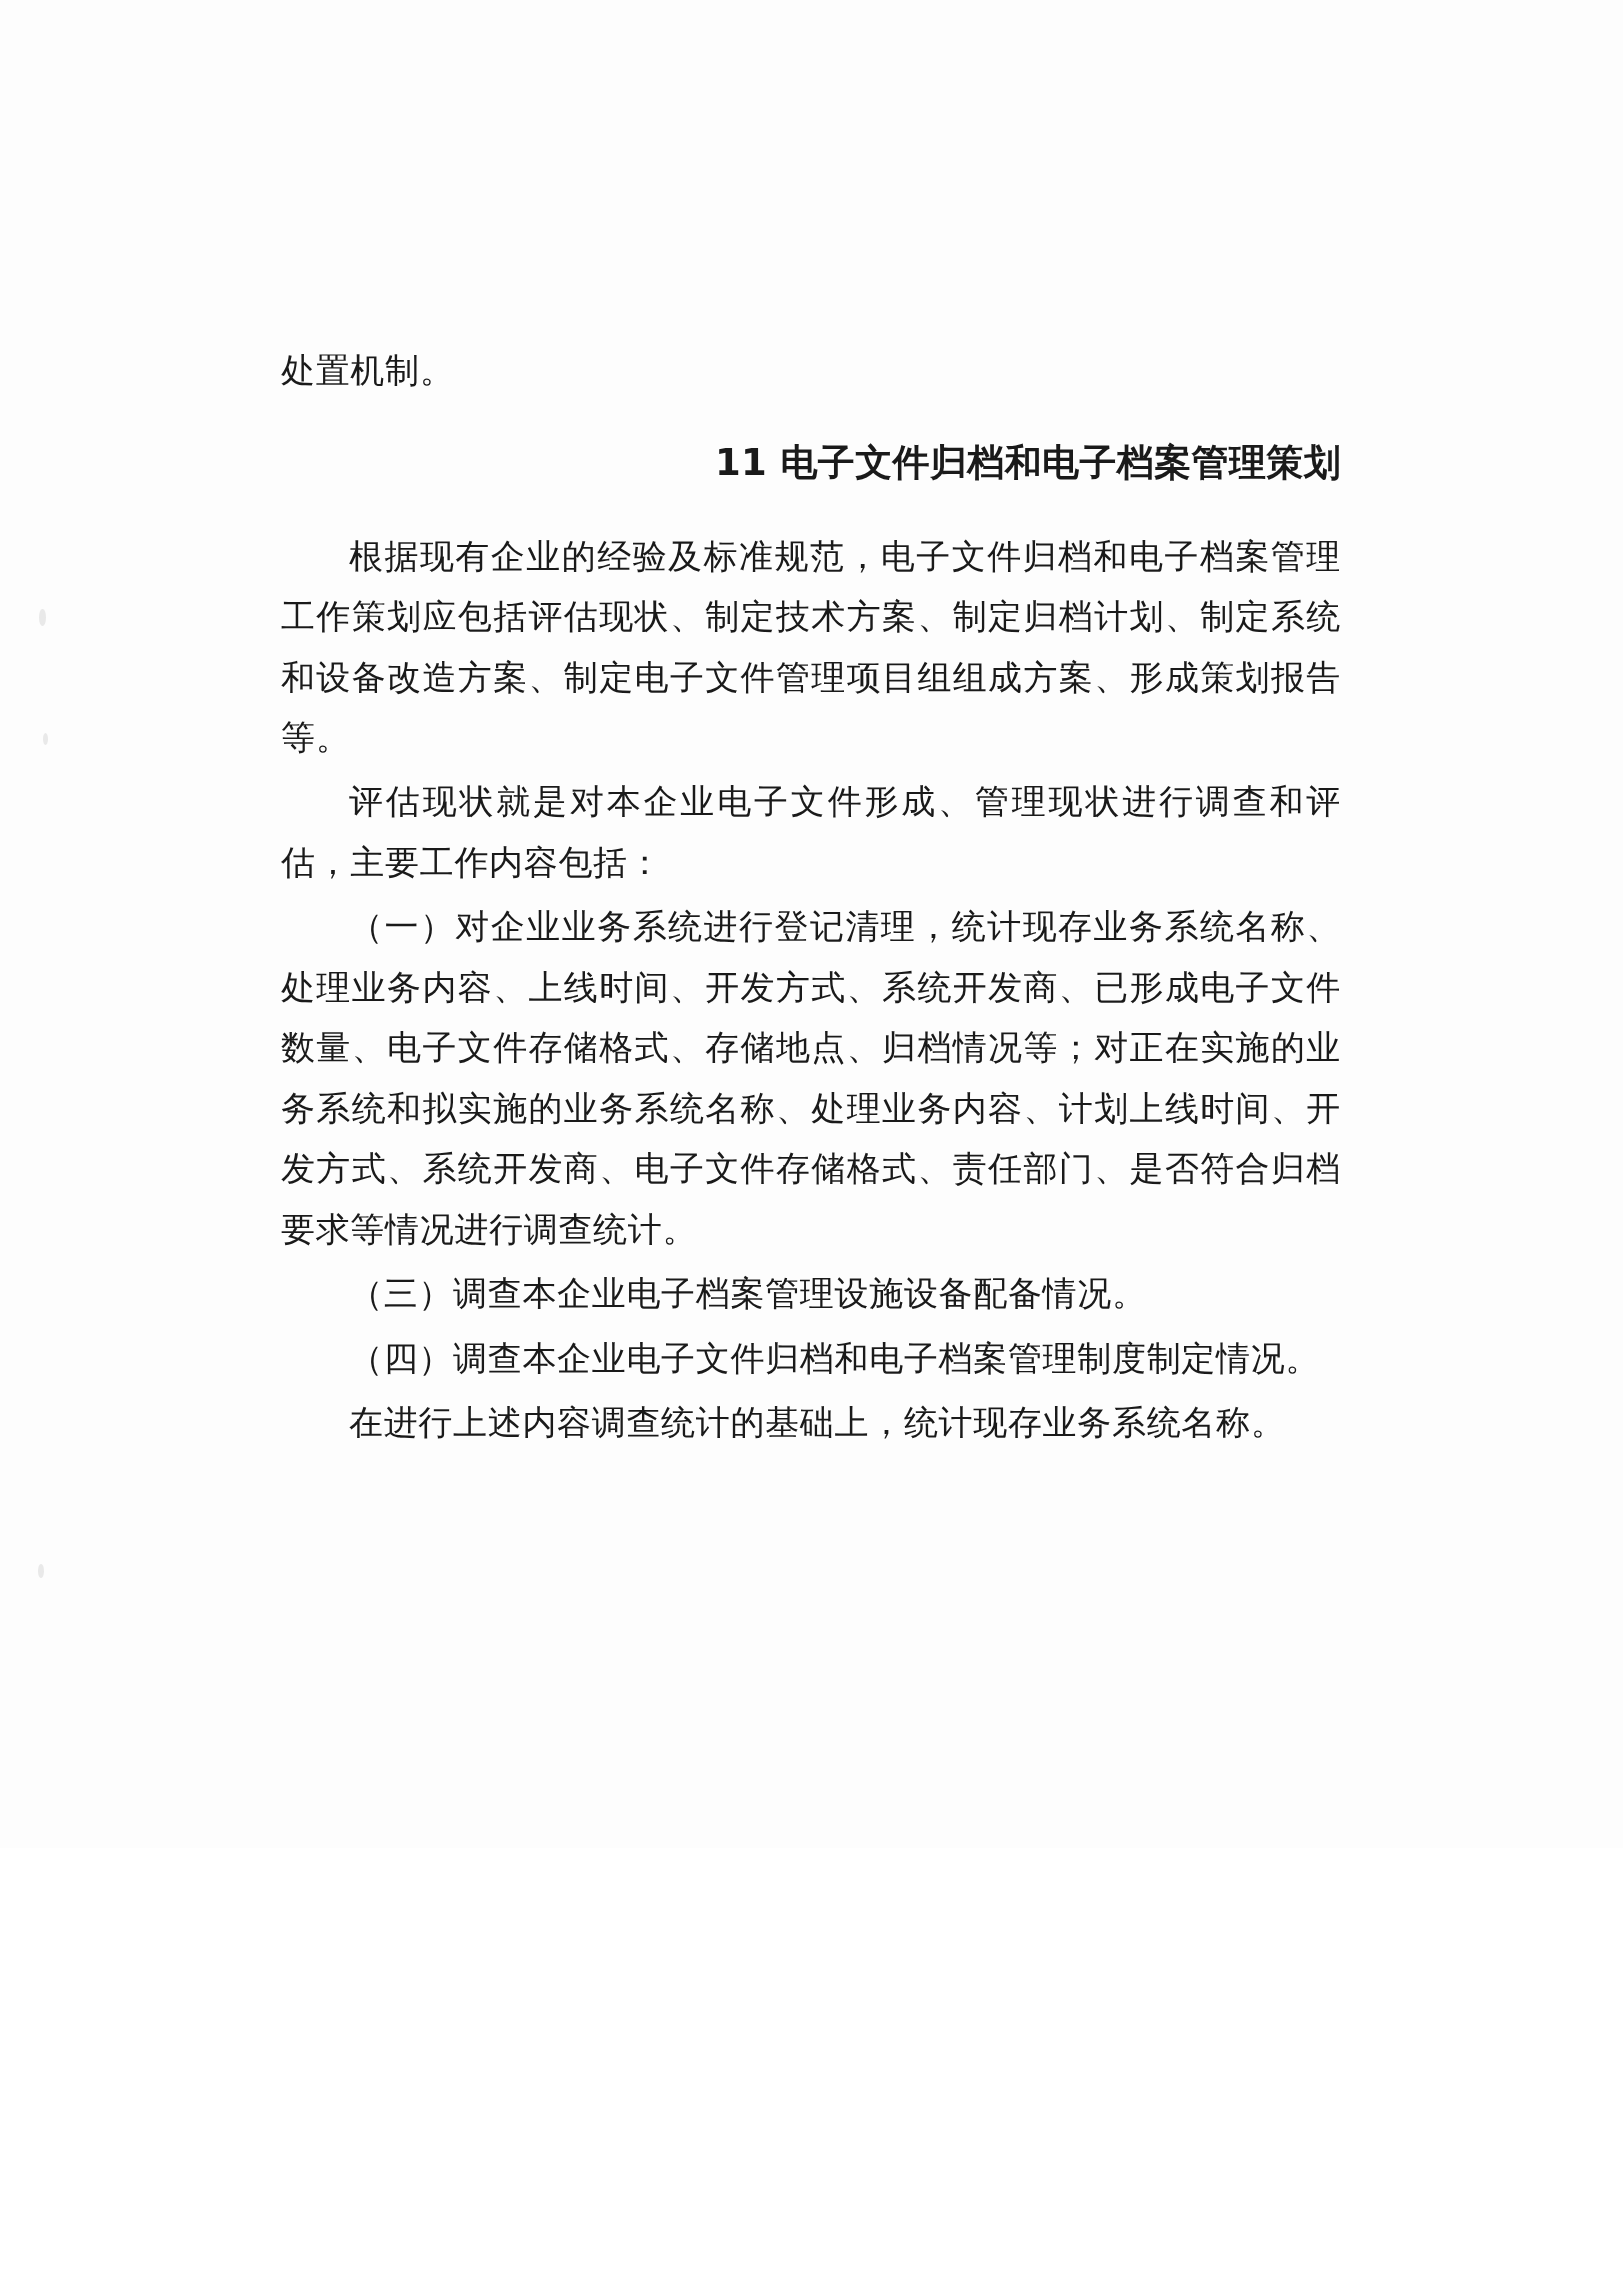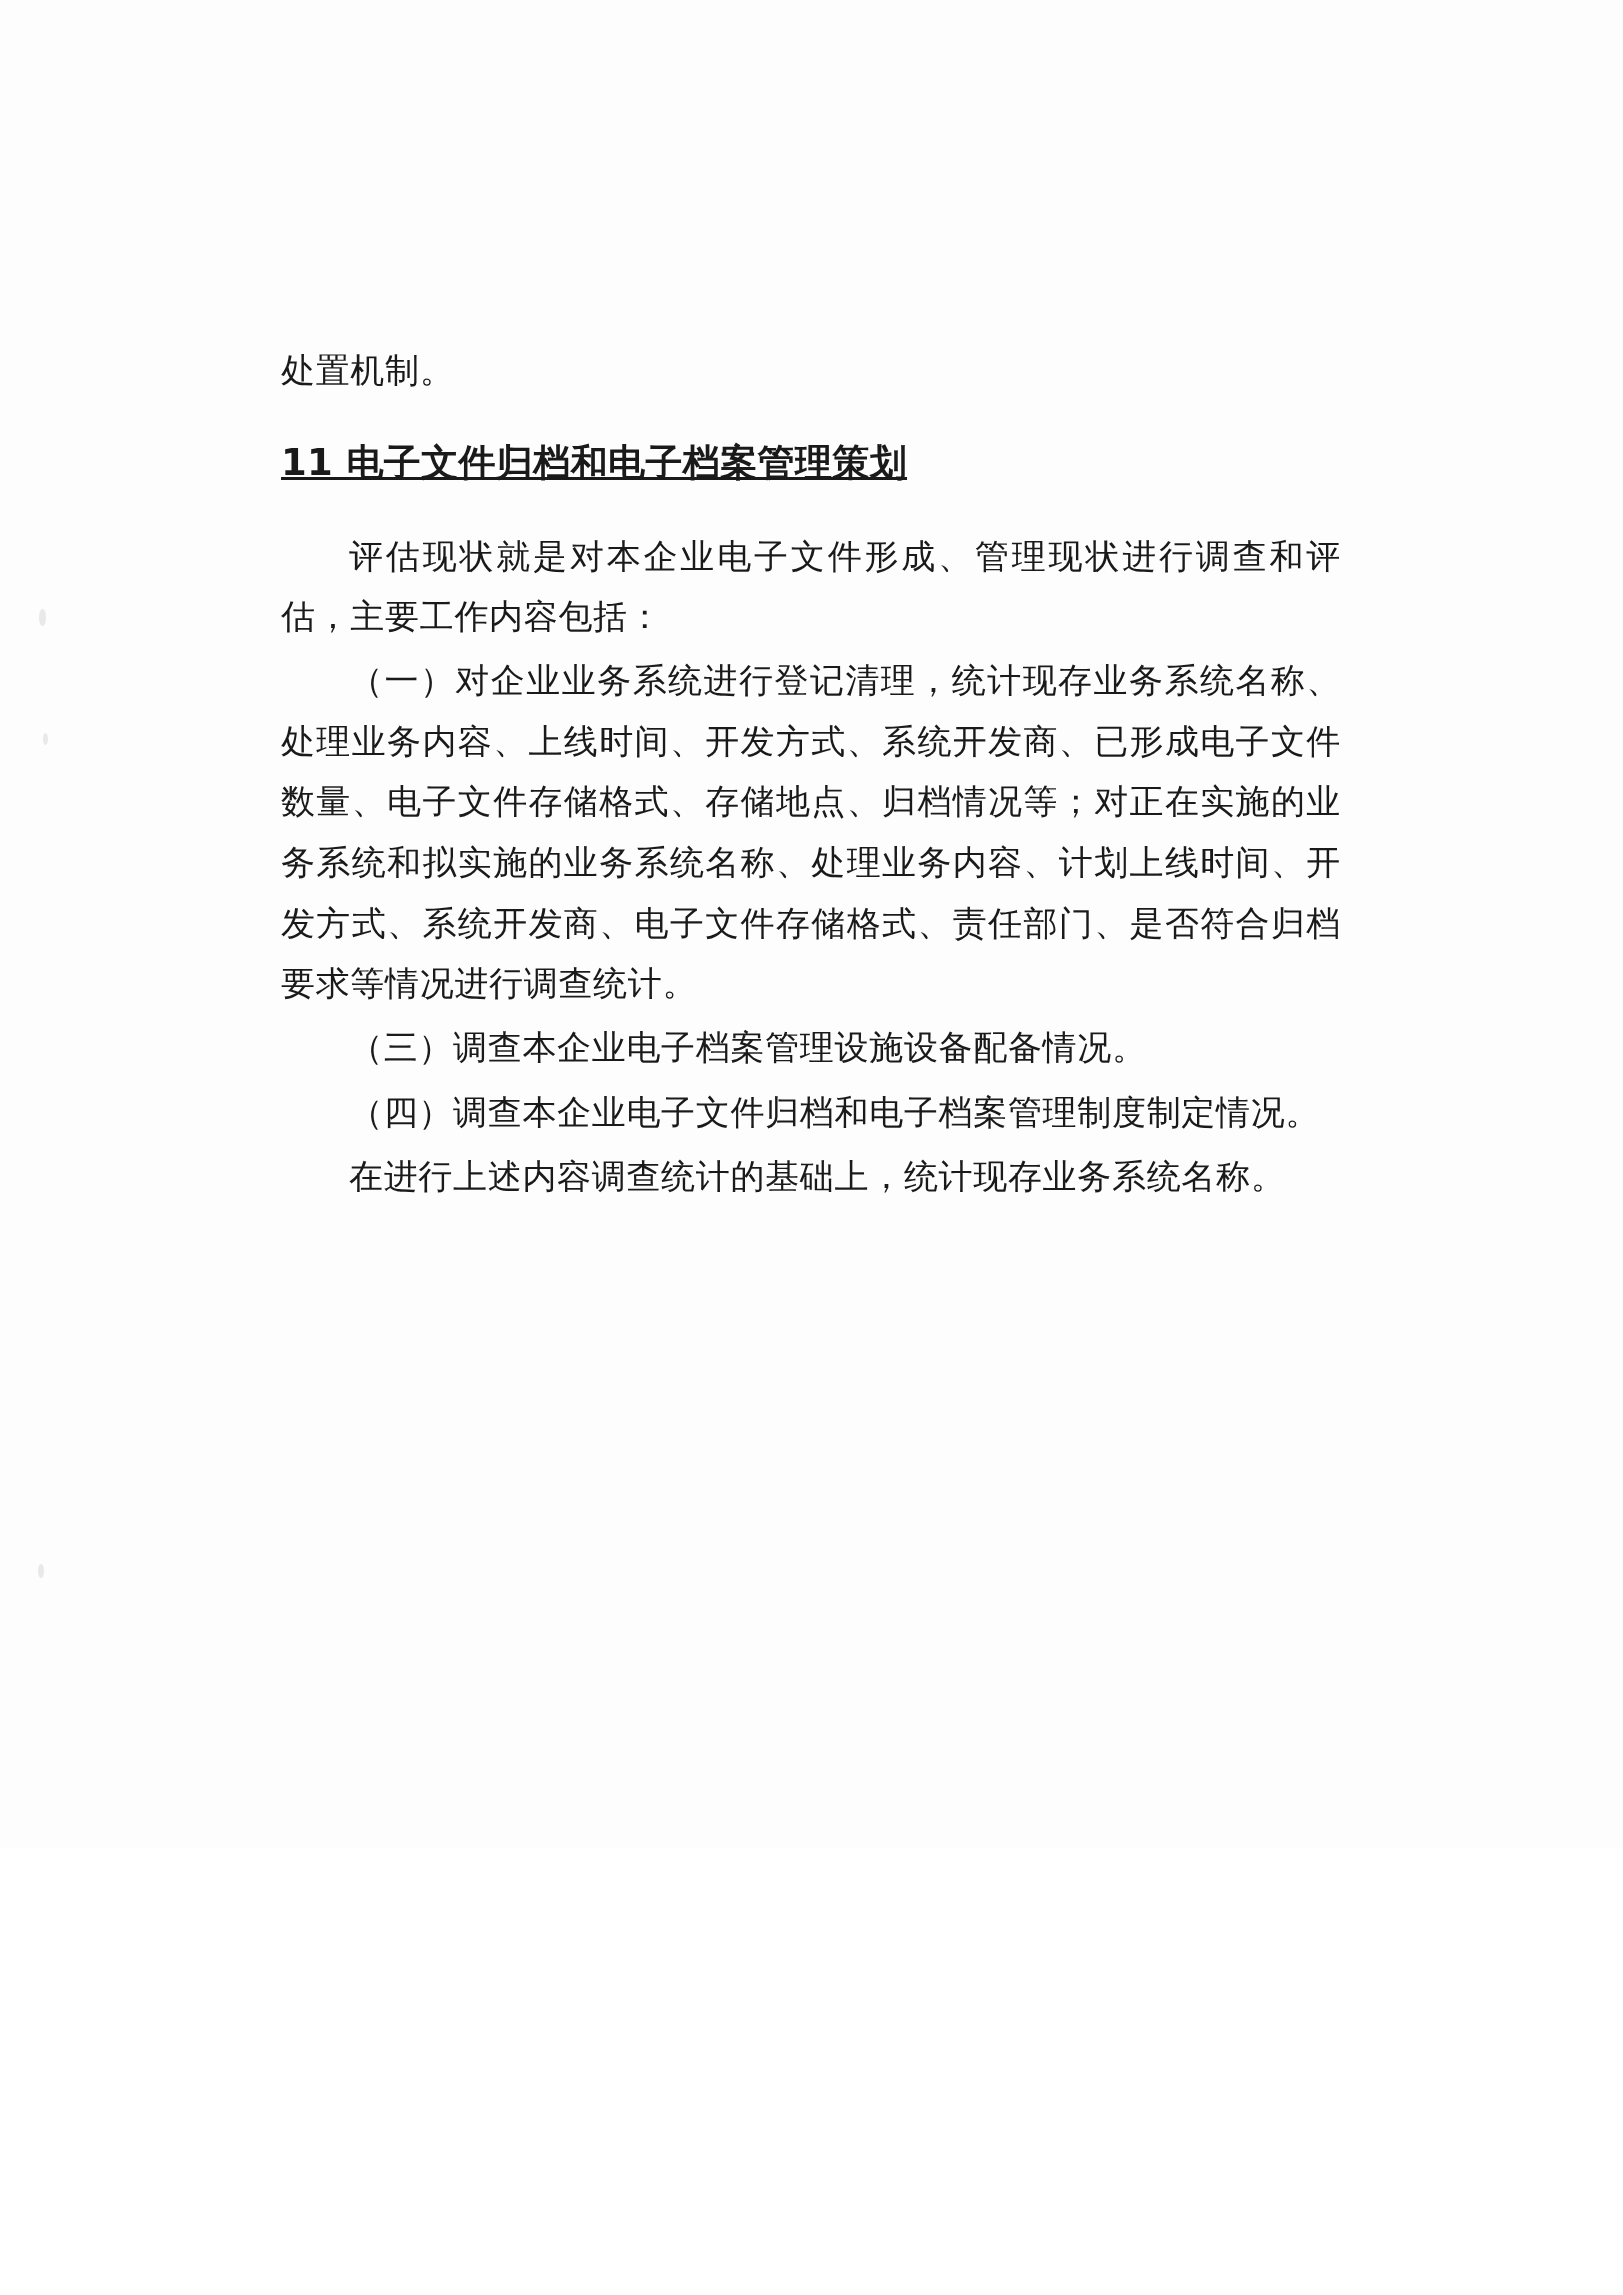--- a/index.html
+++ b/index.html
@@ -39,24 +39,23 @@
   .lead-line {
     font-size: 34px;
     line-height: 1.78;
     letter-spacing: 0.02em;
     margin: 0 0 37px 0;
   }
   .heading-1 {
     font-family: "DejaVu Sans", "Liberation Sans", sans-serif;
     font-weight: bold;
     font-size: 37px;
-    text-align: left;
+    text-align: right;
     letter-spacing: 0.01em;
     margin: 0 0 38px 0;
-    text-decoration: underline;
   }
   .heading-2 {
     font-family: "DejaVu Sans", "Liberation Sans", sans-serif;
     font-weight: bold;
     font-size: 34px;
     letter-spacing: 0.01em;
     margin: 17px 0 6.5px 0;
     text-indent: 1em;
   }
   .footnote-num {
@@ -93,20 +92,21 @@
   <div class="scan-speck" style="left:39px; top:609px; width:6.5px; height:17px;"></div>
   <div class="scan-speck" style="left:43px; top:733px; width:5.2px; height:11.8px;"></div>
   <div class="scan-speck" style="left:38px; top:1564px; width:5.9px; height:14.4px;"></div>
 
   <div class="content">
 
     <p class="lead-line">处置机制。</p>
 
     <h1 class="heading-1">11 电子文件归档和电子档案管理策划</h1>
 
+    <p class="para indent">根据现有企业的经验及标准规范，电子文件归档和电子档案管理工作策划应包括评估现状、制定技术方案、制定归档计划、制定系统和设备改造方案、制定电子文件管理项目组组成方案、形成策划报告等。</p>
 
 
     <p class="para indent">评估现状就是对本企业电子文件形成、管理现状进行调查和评估，主要工作内容包括：</p>
 
     <p class="para indent">（一）对企业业务系统进行登记清理，统计现存业务系统名称、处理业务内容、上线时间、开发方式、系统开发商、已形成电子文件数量、电子文件存储格式、存储地点、归档情况等；对正在实施的业务系统和拟实施的业务系统名称、处理业务内容、计划上线时间、开发方式、系统开发商、电子文件存储格式、责任部门、是否符合归档要求等情况进行调查统计。</p>
     <p class="para indent">（三）调查本企业电子档案管理设施设备配备情况。</p>
     <p class="para indent">（四）调查本企业电子文件归档和电子档案管理制度制定情况。</p>
 
     <p class="para indent">在进行上述内容调查统计的基础上，统计现存业务系统名称。</p>
 

